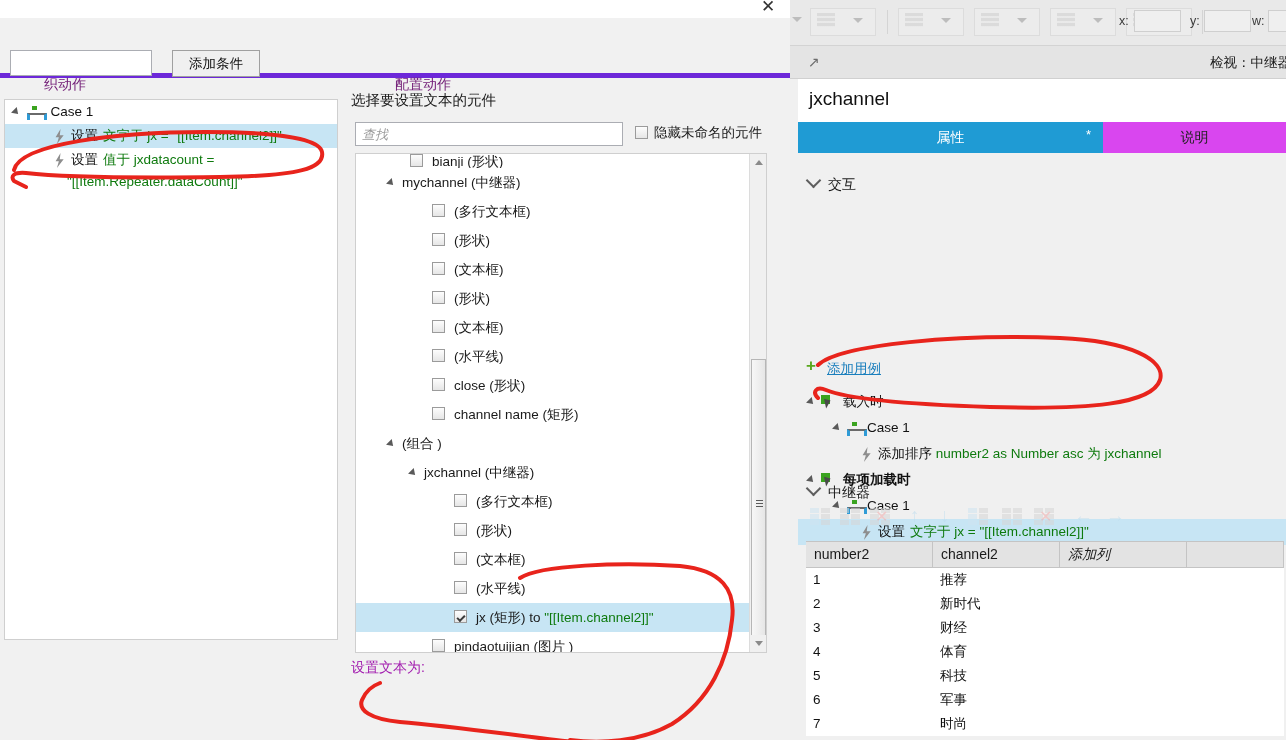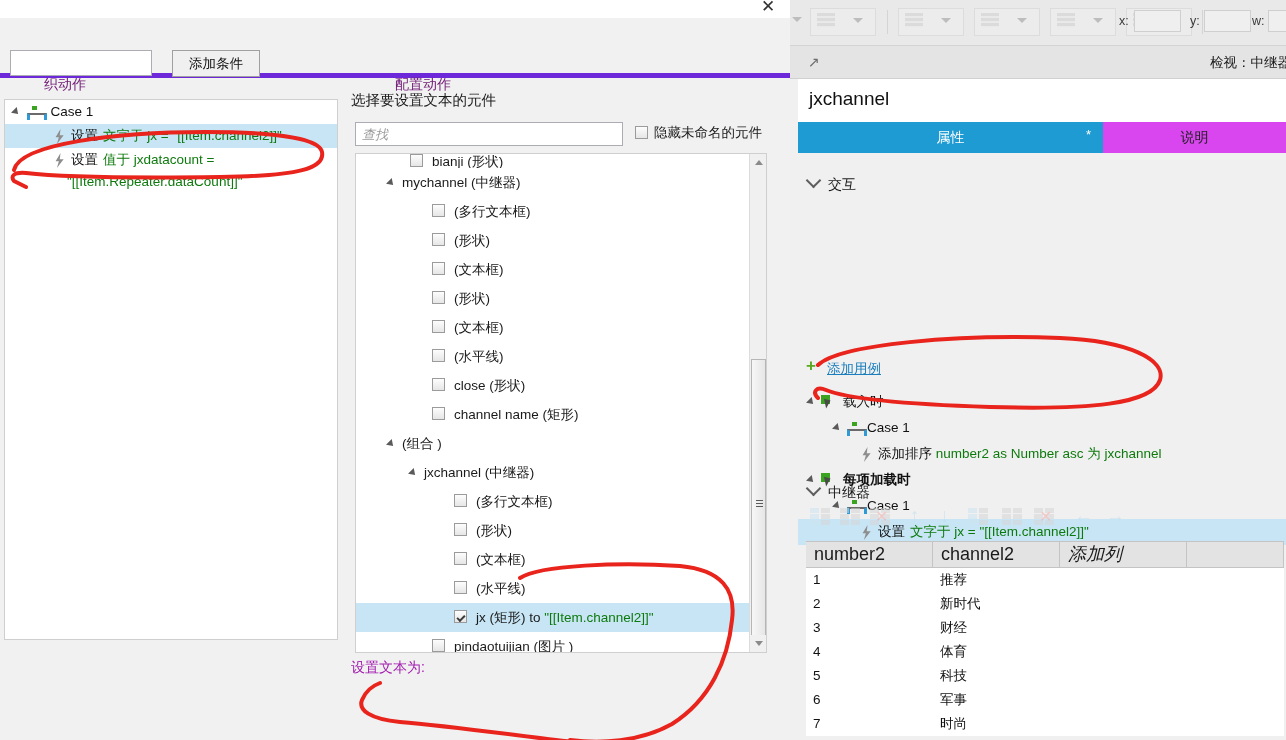--- a/index.html
+++ b/index.html
@@ -139,21 +139,21 @@
       linear-gradient(#d6d6d6 0 0) 0 12px/9px 5px no-repeat,
       linear-gradient(#d6d6d6 0 0) 11px 12px/9px 5px no-repeat;}
   .rt-x::after{content:"\2715";position:absolute;left:5px;top:-1px;color:#f0a9a9;font-size:16px;font-weight:bold;}
   .rt-up::after,.rt-dn::after,.rt-lf::after,.rt-rt::after{position:absolute;left:2px;top:-3px;
       color:#bcdcee;font-size:19px;}
   .rt-up::after{content:"\2191";} .rt-dn::after{content:"\2193";}
   .rt-lf::after{content:"\2190";} .rt-rt::after{content:"\2192";}
 
   .dtable{position:absolute;left:8px;top:388px;width:478px;}
   .dhdr{display:flex;height:25px;background:#e3e3e3;border-top:1px solid #c4c4c4;border-bottom:1px solid #c4c4c4;}
-  .dhdr div{line-height:24px;font-size:18px;color:#1a1a1a;padding-left:8px;box-sizing:border-box;
+  .dhdr div{line-height:24px;font-size:14px;color:#1a1a1a;padding-left:8px;box-sizing:border-box;
             border-right:1px solid #c4c4c4;}
   .dhdr .addcol{font-style:italic;}
   .drow{display:flex;height:24px;background:#fff;}
   .drow div{line-height:24px;font-size:13.5px;color:#111;padding-left:7px;box-sizing:border-box;}
   .c1{width:127px;} .c2{width:127px;} .c3{width:127px;} .c4{width:97px;}
 
   
   .wdiv{position:absolute;left:790px;top:0;width:8px;height:740px;background:#f4f4f4;}
   .wdiv-blue{position:absolute;left:795px;top:0;width:3px;height:740px;background:#2d7cc0;}
 

